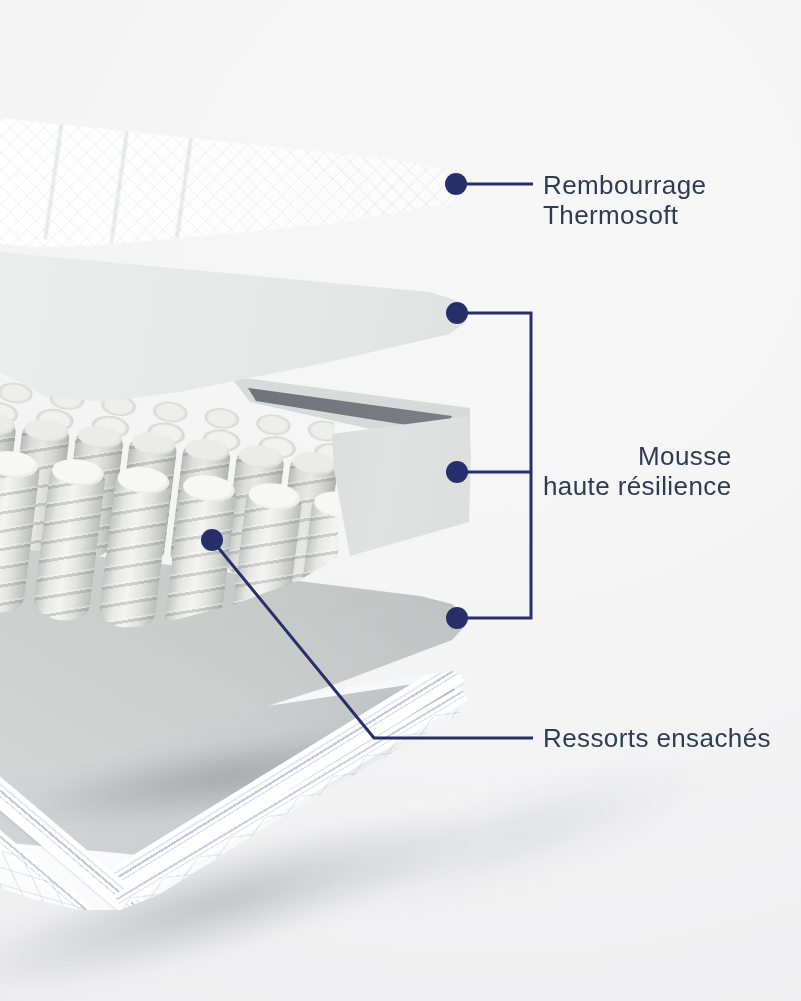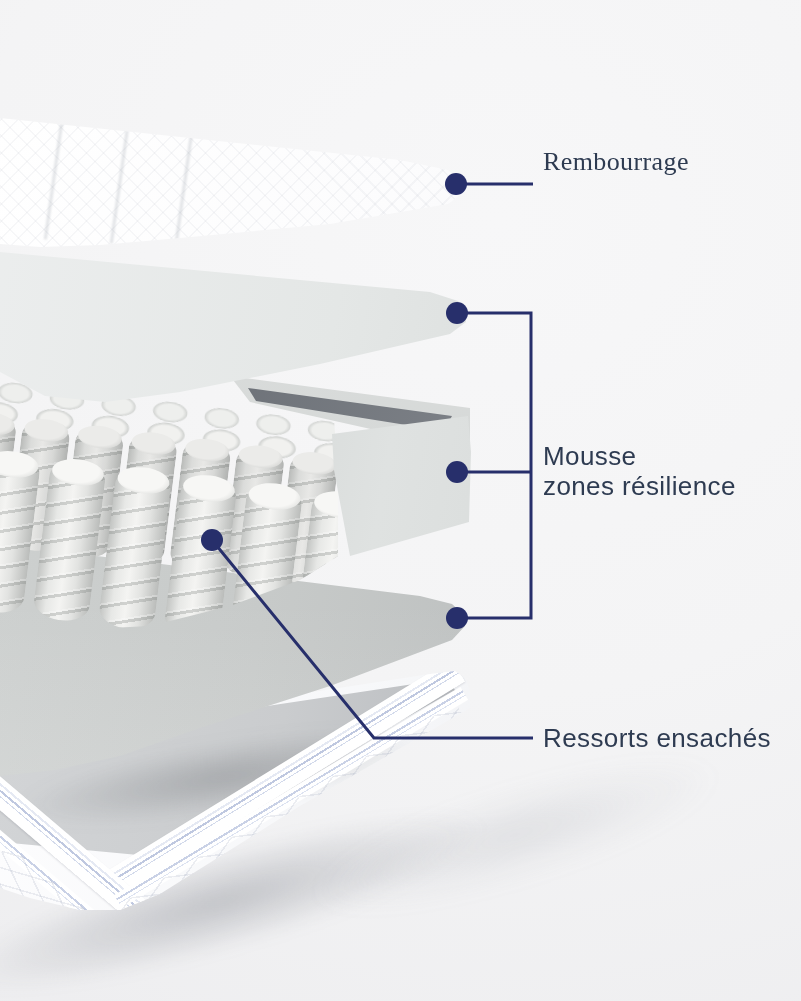--- a/index.html
+++ b/index.html
@@ -129,22 +129,22 @@
     background-image:
       repeating-linear-gradient(24deg, rgba(168,175,194,0.22) 0 1.5px, transparent 1.5px 16px),
       repeating-linear-gradient(-24deg, rgba(168,175,194,0.22) 0 1.5px, transparent 1.5px 16px);}
   .quilt-right{left:120px;top:908px;width:404px;height:42px;transform:rotate(-31.0deg);}
   .quilt-left{left:-12px;top:836px;width:235px;height:64px;transform:rotate(40.4deg);}
 
   
   .connectors{position:absolute;inset:0;z-index:10;pointer-events:none;}
   .callout{position:absolute;z-index:11;color:#2e3b51;font-size:26px;line-height:30px;letter-spacing:0.4px;font-weight:400;white-space:nowrap;}
   .callout span{display:block;}
-  .callout-topper{left:543px;top:147px;font-family:Liberation Serif, serif;}
-  .callout-foam{left:543px;top:441px;}
+  .callout-topper{left:543px;top:170px;}
+  .callout-foam{left:543px;top:441px;text-align:right;}
   .callout-springs{left:543px;top:723px;text-align:center;}
 </style>
 </head>
 <body>
 
 <div class="scene">
 
   <div class="layer topper">
     <div class="seam seam-1"></div>
     <div class="seam seam-2"></div>
@@ -205,22 +205,23 @@
     <circle cx="457" cy="313" r="11" fill="#272f6b" stroke="none"></circle>
     <circle cx="457" cy="472" r="11" fill="#272f6b" stroke="none"></circle>
     <circle cx="457" cy="618" r="11" fill="#272f6b" stroke="none"></circle>
 
     <path d="M212 540 L374 738 H533"></path>
     <circle cx="212" cy="540" r="11" fill="#272f6b" stroke="none"></circle>
   </svg>
 
   <div class="callout callout-topper">
     <span>Rembourrage</span>
+    <span>Thermosoft</span>
   </div>
   <div class="callout callout-foam">
     <span>Mousse</span>
-    <span>zones résilience</span>
+    <span>haute résilience</span>
   </div>
   <div class="callout callout-springs">
     <span>Ressorts ensachés</span>
   </div>
 
 </div>
 
 </body></html>

